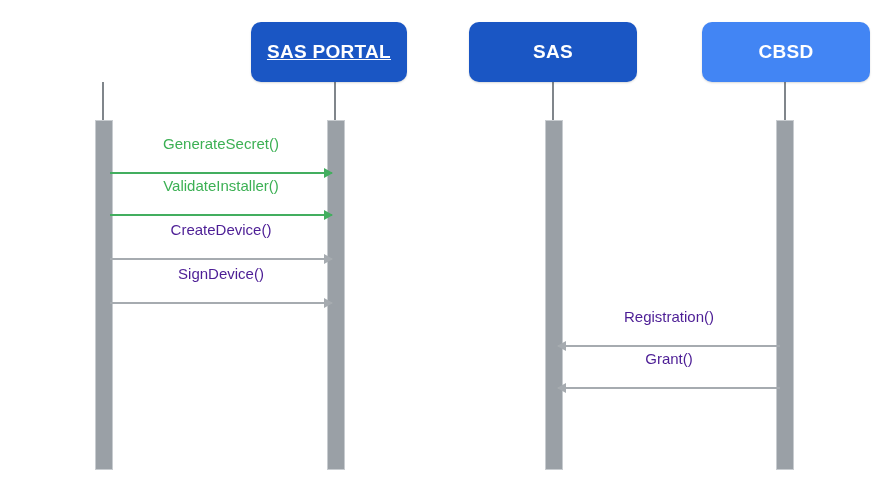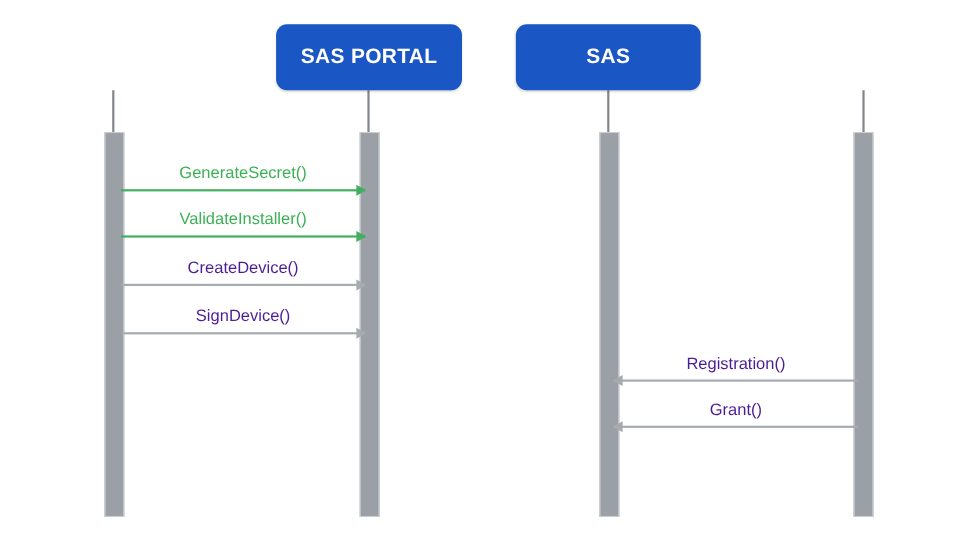--- a/index.html
+++ b/index.html
@@ -71,21 +71,21 @@
     height: 0;
     border-top: 5px solid transparent;
     border-bottom: 5px solid transparent;
   }
   .msg-head.right.gray  { right: -1px; border-left: 9px solid #a6abb0; }
   .msg-head.right.green { right: -1px; border-left: 9px solid #43ae5f; }
   .msg-head.left.gray   { left: -1px;  border-right: 9px solid #a6abb0; }
 
   .msg-label {
     position: absolute;
-    bottom: 6px;
+    bottom: 20px;
     width: 100%;
     text-align: center;
     font-size: 15px;
     white-space: nowrap;
     line-height: 1.1;
   }
   .msg-label.gray  { color: #4c1d95; }
   .msg-label.green { color: #3cb054; }
 </style>
 </head>
@@ -97,28 +97,31 @@
   <div class="lifeline" style="left:334px; top:82px; height:38px;"></div>
   <div class="lifeline" style="left:552px; top:82px; height:38px;"></div>
   <div class="lifeline" style="left:784px; top:82px; height:38px;"></div>
 
   <div class="activation" style="left:95px; top:120px; height:350px;"></div>
   <div class="activation" style="left:327px; top:120px; height:350px;"></div>
   <div class="activation" style="left:545px; top:120px; height:350px;"></div>
   <div class="activation" style="left:776px; top:120px; height:350px;"></div>
 
 
-  <div class="actor-box" style="left:251px; top:22px; width:169px; height:60px; background:#1a56c4;">
+  <div class="actor-box" style="left:251px; top:22px; width:156px; height:60px; background:#1a56c4;text-decoration:underline;">
     <span class="actor-label">SAS PORTAL</span>
   </div>
 
   <div class="actor-box" style="left:469px; top:22px; width:168px; height:60px; background:#1a56c4;">
     <span class="actor-label">SAS</span>
   </div>
 
+  <div class="actor-box" style="left:702px; top:22px; width:168px; height:60px; background:#4285f4;">
+    <span class="actor-label">CBSD</span>
+  </div>
 
   <div class="message" style="left:110px; top:172px; width:222px;">
     <div class="msg-label green">GenerateSecret()</div>
     <div class="msg-line green"></div>
     <div class="msg-head right green"></div>
   </div>
 
   <div class="message" style="left:110px; top:214px; width:222px;">
     <div class="msg-label green">ValidateInstaller()</div>
     <div class="msg-line green"></div>

